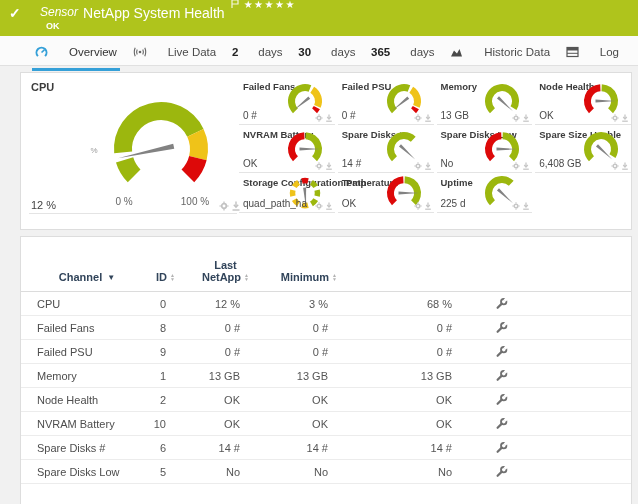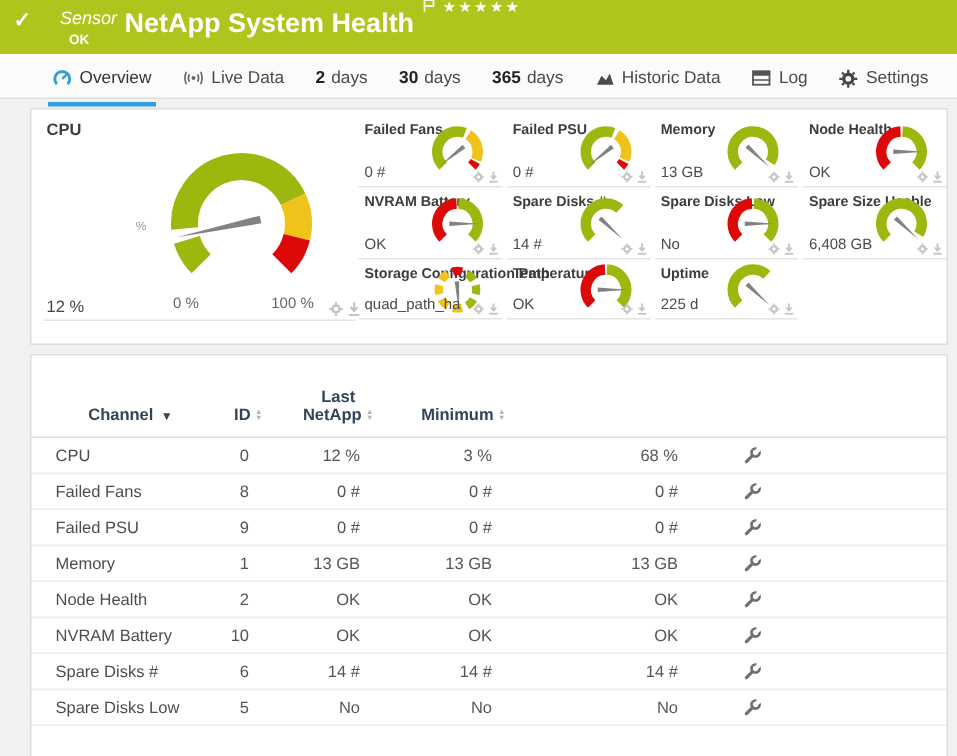--- a/index.html
+++ b/index.html
@@ -4,29 +4,29 @@
 <style>
   html,body{margin:0;padding:0;}
   body{width:638px;height:504px;overflow:hidden;position:relative;
        background:#f1f1f1;font-family:"Liberation Sans",sans-serif;
        -webkit-font-smoothing:antialiased;}
   
   .topbar{position:absolute;left:0;top:0;width:638px;height:36px;background:var(--accent_green);color:#fff;}
   .topbar .check{position:absolute;left:9px;top:5px;font-size:14px;font-weight:bold;}
   .tb-line1{position:absolute;left:40px;top:5px;white-space:nowrap;display:flex;align-items:flex-start;gap:5px;}
   .tb-kind{font-style:italic;font-size:12px;}
-  .tb-title{font-size:18px;font-weight:bold;}
+  .tb-title{font-size:14px;font-weight:normal;}
   .tb-flag{margin-left:1px;margin-top:-6px;opacity:.85;}
   .tb-stars{font-size:10px;letter-spacing:1.5px;margin-top:-6px;}
   .tb-status{position:absolute;left:46px;top:21px;font-size:9px;font-weight:bold;}
   
   .tabbar{position:absolute;left:0;top:36px;width:638px;height:30px;background:#fbfbfb;
           border-bottom:1px solid #e0e0e0;display:flex;justify-content:space-between;
           padding:0 16px 0 32px;box-sizing:border-box;}
-  .tab{display:flex;align-items:center;gap:5px;font-size:11.5px;color:#4a4a4a;cursor:pointer;
+  .tab{display:flex;align-items:center;gap:21px;font-size:11.5px;color:#4a4a4a;cursor:pointer;
        padding:16px 3px;border-bottom:3px solid transparent;box-sizing:border-box;}
   .tab .num{font-weight:bold;color:#222;margin-right:-1px;}
   .tab.active{border-bottom-color:var(--blue);color:#333;}
   
   .card{position:absolute;background:#fff;border:1px solid #ddd;box-sizing:border-box;}
   #gauge-card{left:20px;top:72px;width:612px;height:158px;}
   #table-card{left:20px;top:236px;width:612px;height:300px;}
   
   .cpu-title{position:absolute;left:10px;top:8px;font-size:11px;font-weight:bold;color:#3c3c3c;}
   .cpu-value{position:absolute;left:10px;top:126px;font-size:11px;color:#444;}
@@ -112,36 +112,20 @@
     <span>Historic Data</span>
   </div>
   <div class="tab">
     <svg width="13" height="12" viewBox="0 0 13 12">
       <rect x="1" y="1.5" width="11" height="9" fill="none" stroke="#555" stroke-width="1.2"></rect>
       <rect x="1" y="1.5" width="11" height="3" fill="#555"></rect>
       <line x1="1" y1="7.3" x2="12" y2="7.3" stroke="#555" stroke-width="1"></line>
     </svg>
     <span>Log</span>
   </div>
-  <div class="tab">
-    <svg width="13" height="13" viewBox="0 0 13 13">
-      <circle cx="6.5" cy="6.5" r="3" fill="none" stroke="#444" stroke-width="2.2"></circle>
-      <g stroke="#444" stroke-width="1.5">
-        <line x1="6.5" y1="0.5" x2="6.5" y2="2.6"></line>
-          <line x1="6.5" y1="10.4" x2="6.5" y2="12.5"></line>
-        <line x1="0.5" y1="6.5" x2="2.6" y2="6.5"></line>
-          <line x1="10.4" y1="6.5" x2="12.5" y2="6.5"></line>
-        <line x1="2.3" y1="2.3" x2="3.7" y2="3.7"></line>
-          <line x1="9.3" y1="9.3" x2="10.7" y2="10.7"></line>
-        <line x1="2.3" y1="10.7" x2="3.7" y2="9.3"></line>
-          <line x1="9.3" y1="3.7" x2="10.7" y2="2.3"></line>
-      </g>
-    </svg>
-    <span>Settings</span>
-  </div>
 </div>
 
 <div class="card" id="gauge-card">
   <div class="cpu-title">CPU</div>
   <svg id="cpu-svg" width="160" height="122" viewBox="0 0 160 122">
       <path d="M53.1299423149112 84.87005768508881 A38 38 0 0 1 43.59322982043187 68.88793300365633" stroke="#9cb70e" stroke-width="18" fill="none"></path>
       <path d="M42.14692285255944 61.33834546892824 A38 38 0 0 1 114.38342799370875 41.820386920527255" stroke="#9cb70e" stroke-width="18" fill="none"></path>
       <path d="M114.38342799370875 41.820386920527255 A38 38 0 0 1 116.87924599180462 67.16085231165546" stroke="#efc319" stroke-width="18" fill="none"></path>
       <path d="M116.87924599180462 67.16085231165546 A38 38 0 0 1 106.8700576850888 84.87005768508882" stroke="#dd0909" stroke-width="18" fill="none"></path>
       <polygon points="36.96150556771256,67.14811439598142 93.25648920566564,57.84033178127703 92.1753484134133,52.753964257461234" fill="#828282"></polygon>

